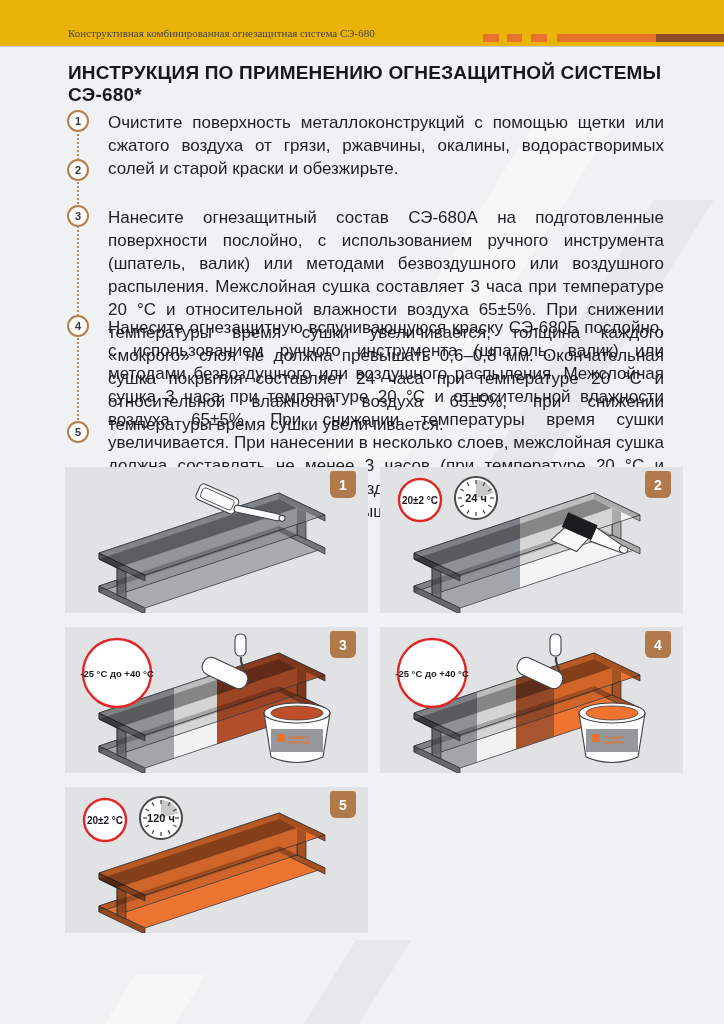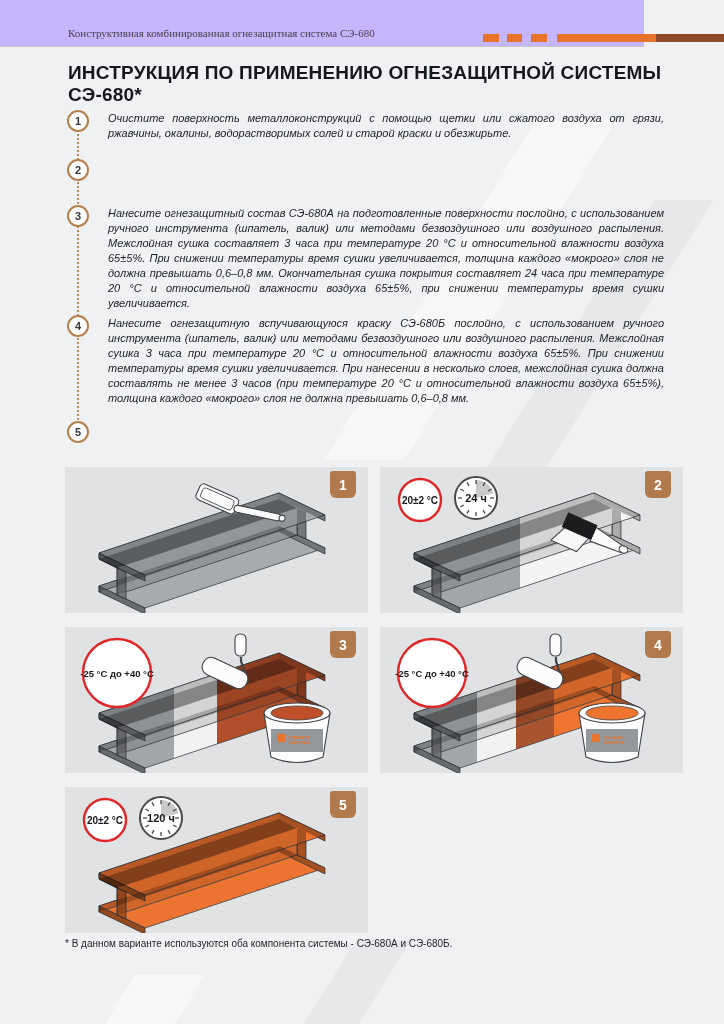--- a/index.html
+++ b/index.html
@@ -1,32 +1,32 @@
 <!DOCTYPE html>
 <html><head>
 <meta charset="utf-8">
 <style>
   html,body{margin:0;padding:0;}
   #page{position:relative;width:724px;height:1024px;background:#f0f1f2;overflow:hidden;
         font-family:"Liberation Sans",sans-serif;color:#1c1f24;}
   .deco{position:absolute;background:rgba(255,255,255,.45);transform:skewX(-32deg);pointer-events:none;}
   .deco.d2{background:rgba(205,208,212,.25);}
   
-  .hdr{position:absolute;left:0;top:0;width:644px;height:46px;background:#c4b5fd;border-bottom:1px solid #c6c7cb;}
+  .hdr{position:absolute;left:0;top:0;width:724px;height:46px;background:#eab308;border-bottom:1px solid #c6c7cb;}
   .crumb{position:absolute;left:68px;top:27px;font-family:"Liberation Serif",serif;font-size:11px;color:#45454d;}
   .dash{position:absolute;top:34px;height:8px;background:#e8732c;}
   .bar-brown{position:absolute;top:34px;height:8px;background:#8f4a28;}
   
   .title{position:absolute;left:68px;top:62px;font-size:19px;font-weight:bold;color:#16181d;letter-spacing:.2px;}
   
   .dotline{position:absolute;left:77px;top:121px;height:311px;border-left:2px dotted #c08a55;}
   .stepc{position:absolute;left:67px;width:22px;height:22px;border:2px solid #b5804c;border-radius:50%;
          background:#fdfdfd;box-sizing:border-box;text-align:center;line-height:18px;
          font-size:11px;font-weight:bold;color:#33363b;}
-  .stept{position:absolute;left:108px;width:556px;font-size:11px;line-height:15px;text-align:justify;color:#1c1f24;font-style:italic;}
+  .stept{position:absolute;left:108px;width:556px;font-size:17px;line-height:23px;text-align:justify;color:#1c1f24;}
   
   .panel{position:absolute;width:303px;height:146px;background:#e1e2e4;}
   .panel svg{position:absolute;left:0;top:0;}
   .pnum{position:absolute;right:12px;top:4px;width:26px;height:27px;background:#b17a4c;
         border-radius:3px 3px 6px 6px;color:#fff;font-weight:bold;font-size:14px;
         display:flex;align-items:center;justify-content:center;}
   
   .footnote{position:absolute;left:65px;top:938px;font-size:10px;color:#26262b;}
   .ftr{position:absolute;left:0;top:966px;width:724px;height:58px;background:#e2e3e5;border-top:1px solid #cbccd0;}
   .addr{position:absolute;left:68px;top:11px;font-size:10px;color:#55555c;}
@@ -296,16 +296,15 @@
             <line x1="108.1" y1="24" x2="111.6" y2="22"></line>
           <line x1="87" y1="46.6" x2="89" y2="43.1"></line>
             <line x1="103" y1="18.9" x2="105" y2="15.4"></line>
         </g>
         <text x="96" y="35" text-anchor="middle" font-size="11" font-weight="bold" fill="#17191d" stroke="none">120 ч</text>
       </g>
     </svg>
     <div class="pnum">5</div>
   </div>
 
-  <div class="footnote">* В данном варианте используются оба компонента системы - СЭ-680А и СЭ-680Б.</div>
 
 
 </div>
 
 </body></html>

